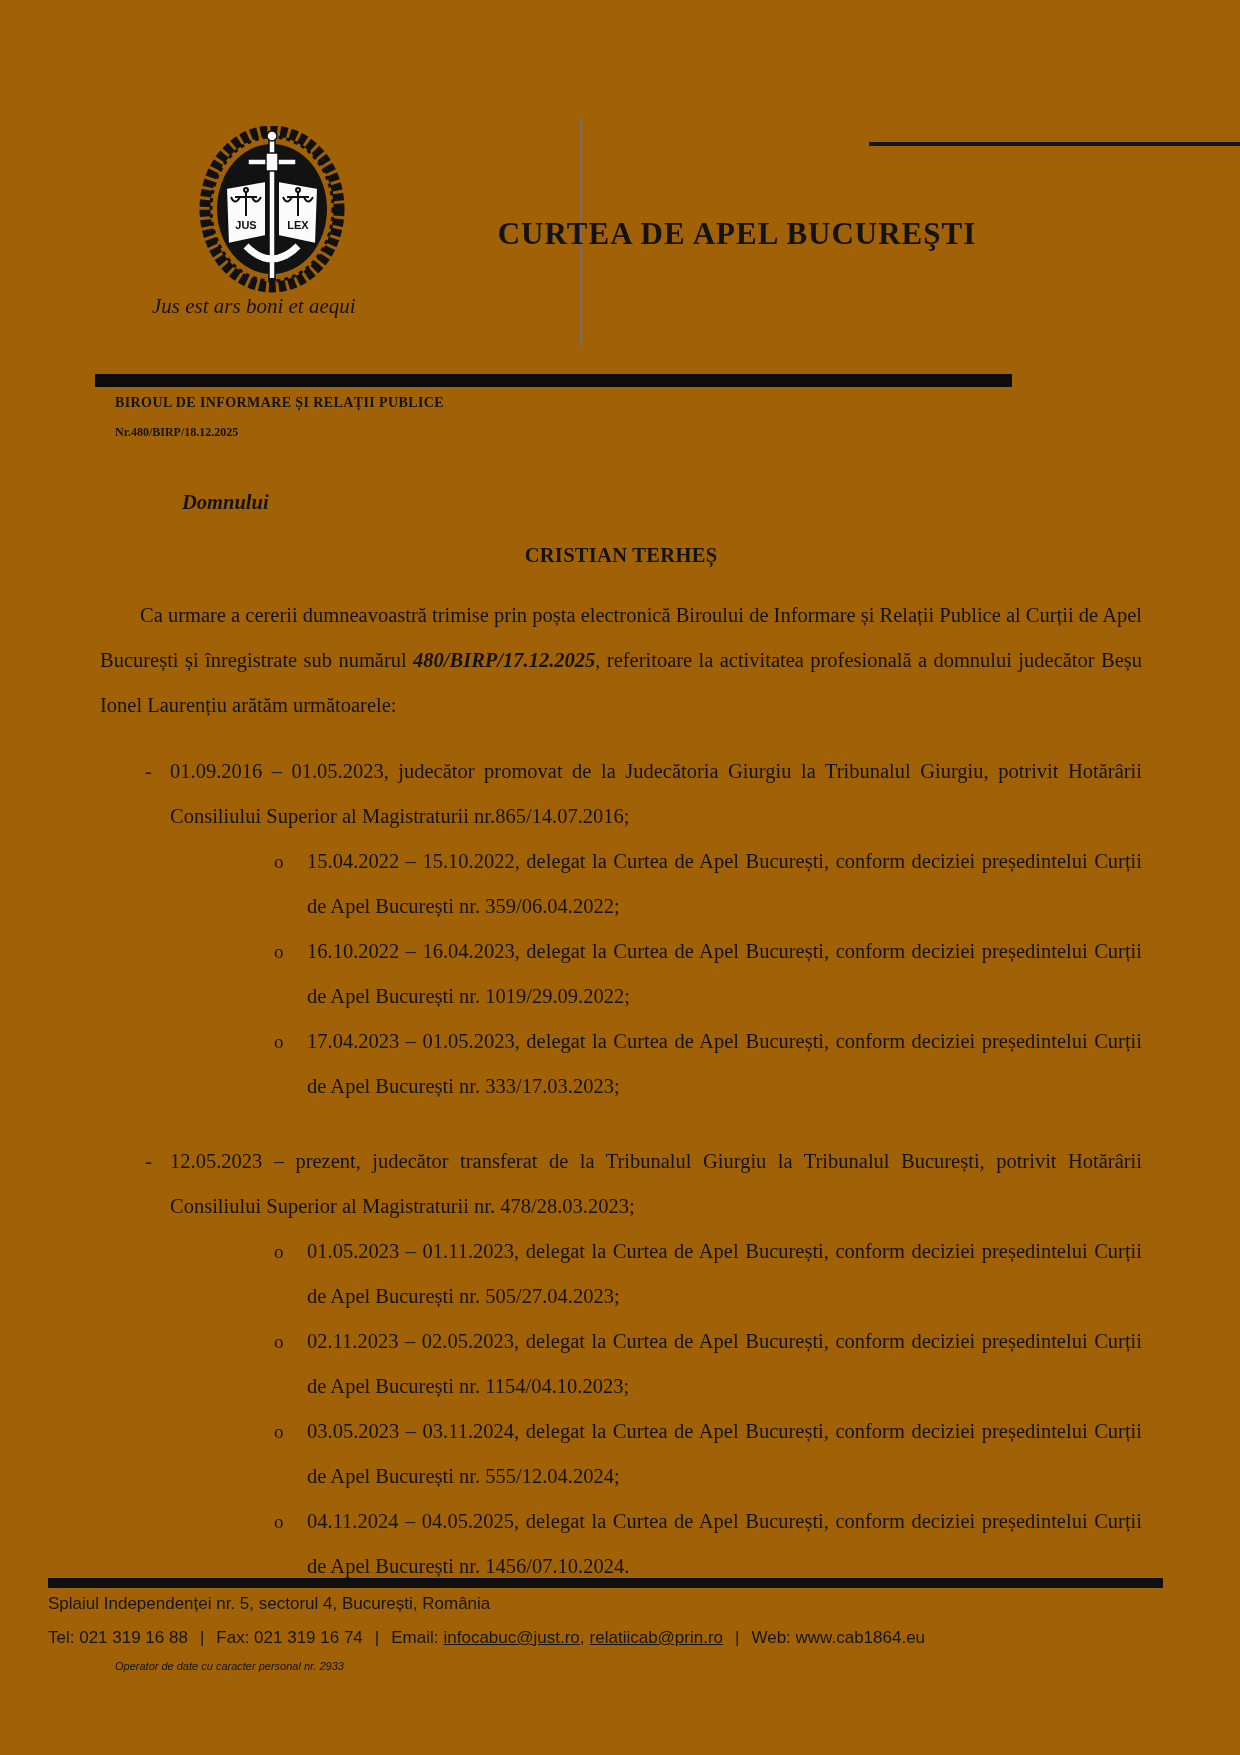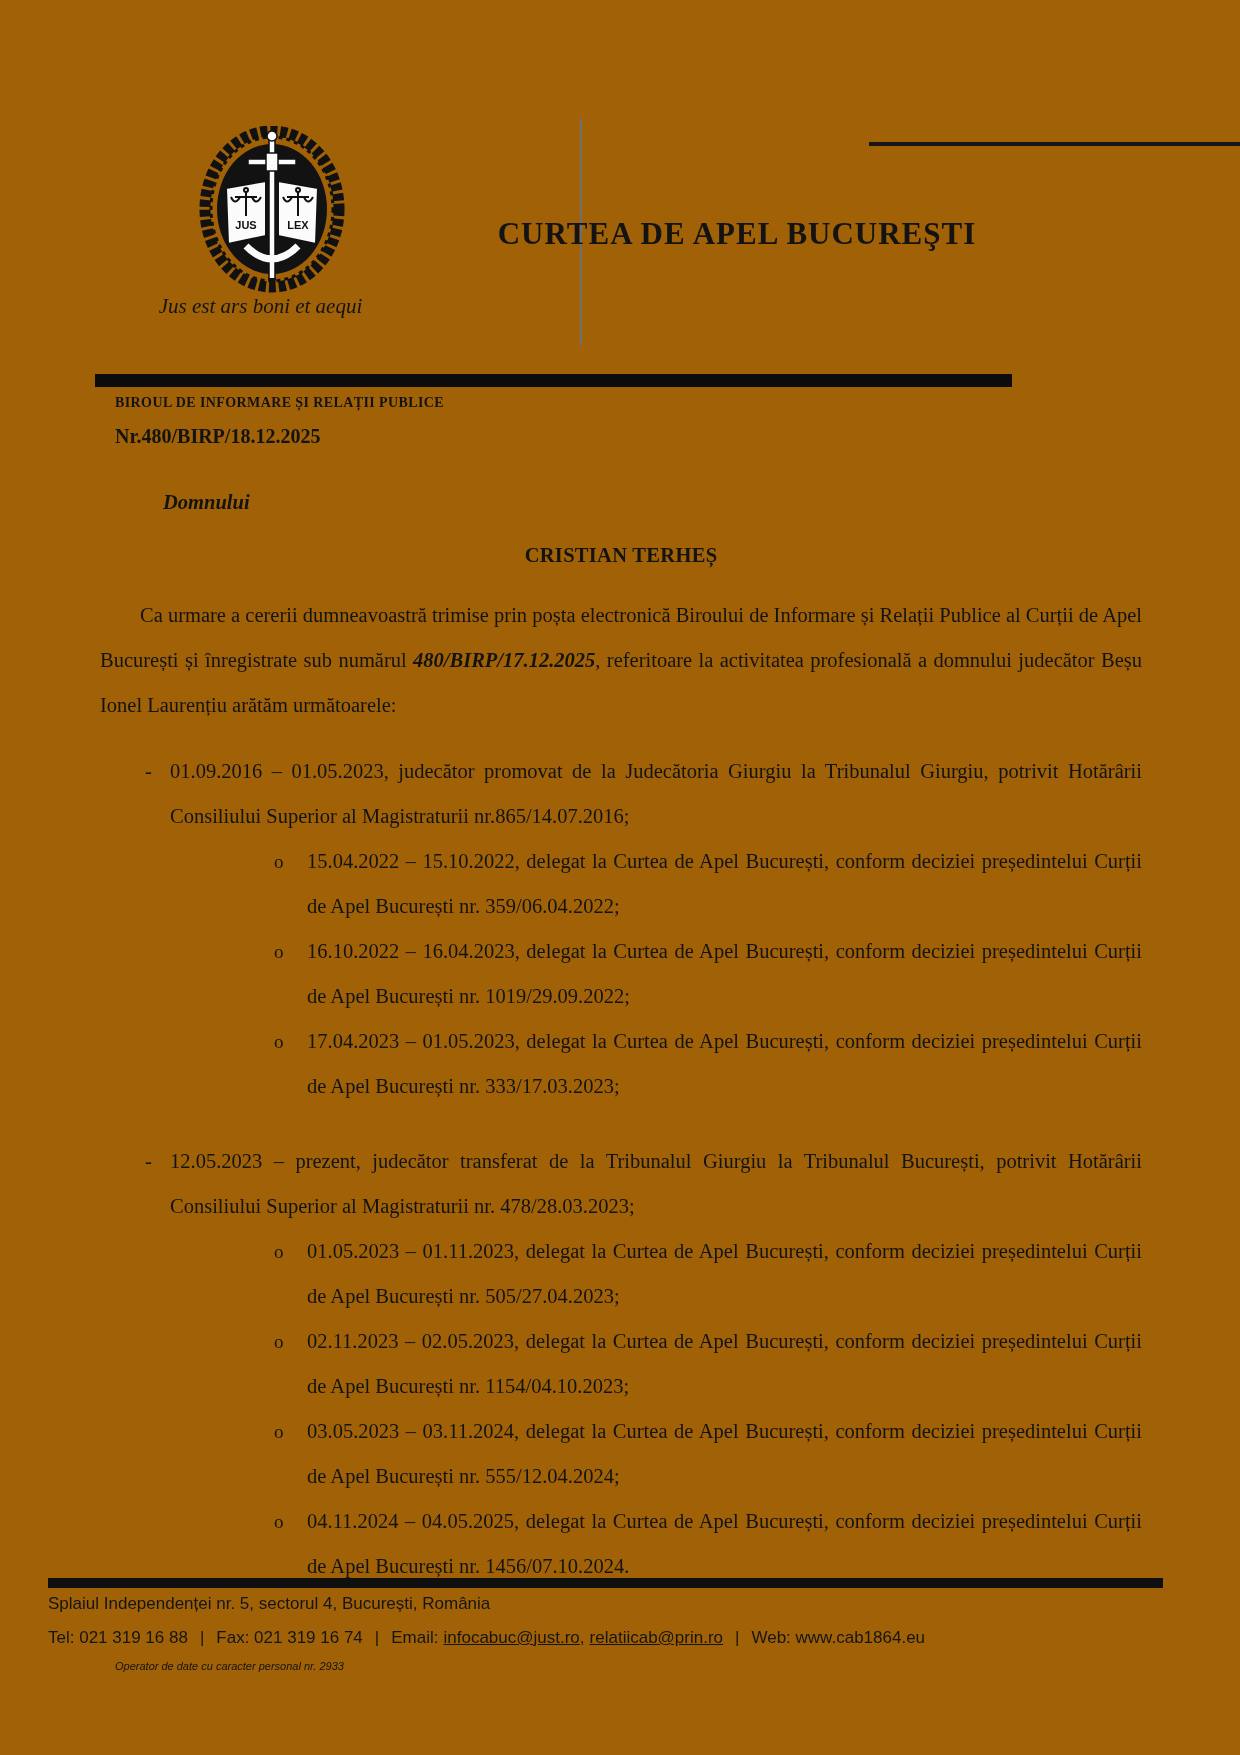--- a/index.html
+++ b/index.html
@@ -4,35 +4,35 @@
 <style>
   html,body { margin:0; padding:0; background:#9a9a9a; }
   .page {
     position:relative; width:1240px; height:1755px; margin:0 auto;
     background:#a16207; color:#131313; overflow:hidden;
     font-family:"Liberation Serif", serif;
   }
 
   
   .emblem { position:absolute; left:198px; top:126px; width:148px; height:168px; }
-  .motto  { position:absolute; left:128px; top:294px; width:265px; text-align:center;
+  .motto  { position:absolute; left:152px; top:294px; width:265px; text-align:left;
             font-style:italic; font-size:21px; }
   .hdr-divider { position:absolute; left:580px; top:118px; width:2px; height:228px; background:#6f6f6f; }
   .hdr-title { position:absolute; left:378px; top:216px; width:718px; text-align:center;
                font-weight:bold; font-size:31px; letter-spacing:1px; white-space:nowrap; }
   .scan-line { position:absolute; left:869px; top:142px; width:371px; height:4px; background:#161616; }
   .hdr-rule  { position:absolute; left:95px; top:374px; width:917px; height:13px; background:#0c0c0c; }
 
   .office { position:absolute; left:115px; top:395px; font-weight:bold; font-size:14px; letter-spacing:.4px; }
-  .refnum { position:absolute; left:115px; top:425px; font-weight:bold; font-size:20px; }
+  .refnum { position:absolute; left:115px; top:425px; font-weight:bold; font-size:12px; }
 
   
   .content { position:absolute; left:100px; top:480px; width:1042px;
              font-size:20.5px; line-height:45px; text-align:justify; }
-  .salutation { margin-left:63px; font-weight:bold; font-style:italic; }
+  .salutation { margin-left:82px; font-weight:bold; font-style:italic; }
   .recipient  { margin-top:8px; text-align:center; font-weight:bold; letter-spacing:.3px; }
   .intro { margin-top:15px; text-indent:40px; }
   .bold  { font-weight:bold;font-style:italic; }
 
   ul.lvl1, ul.lvl2 { list-style:none; margin:0; padding:0; }
   li.item1 { position:relative; padding-left:70px; }
   li.item1 > .mk { position:absolute; left:45px; top:0; }
   li.item2 { position:relative; padding-left:137px; }
   li.item2 > .mk { position:absolute; left:104px; top:0; font-size:19px; }
   .group2 { margin-top:30px; }

